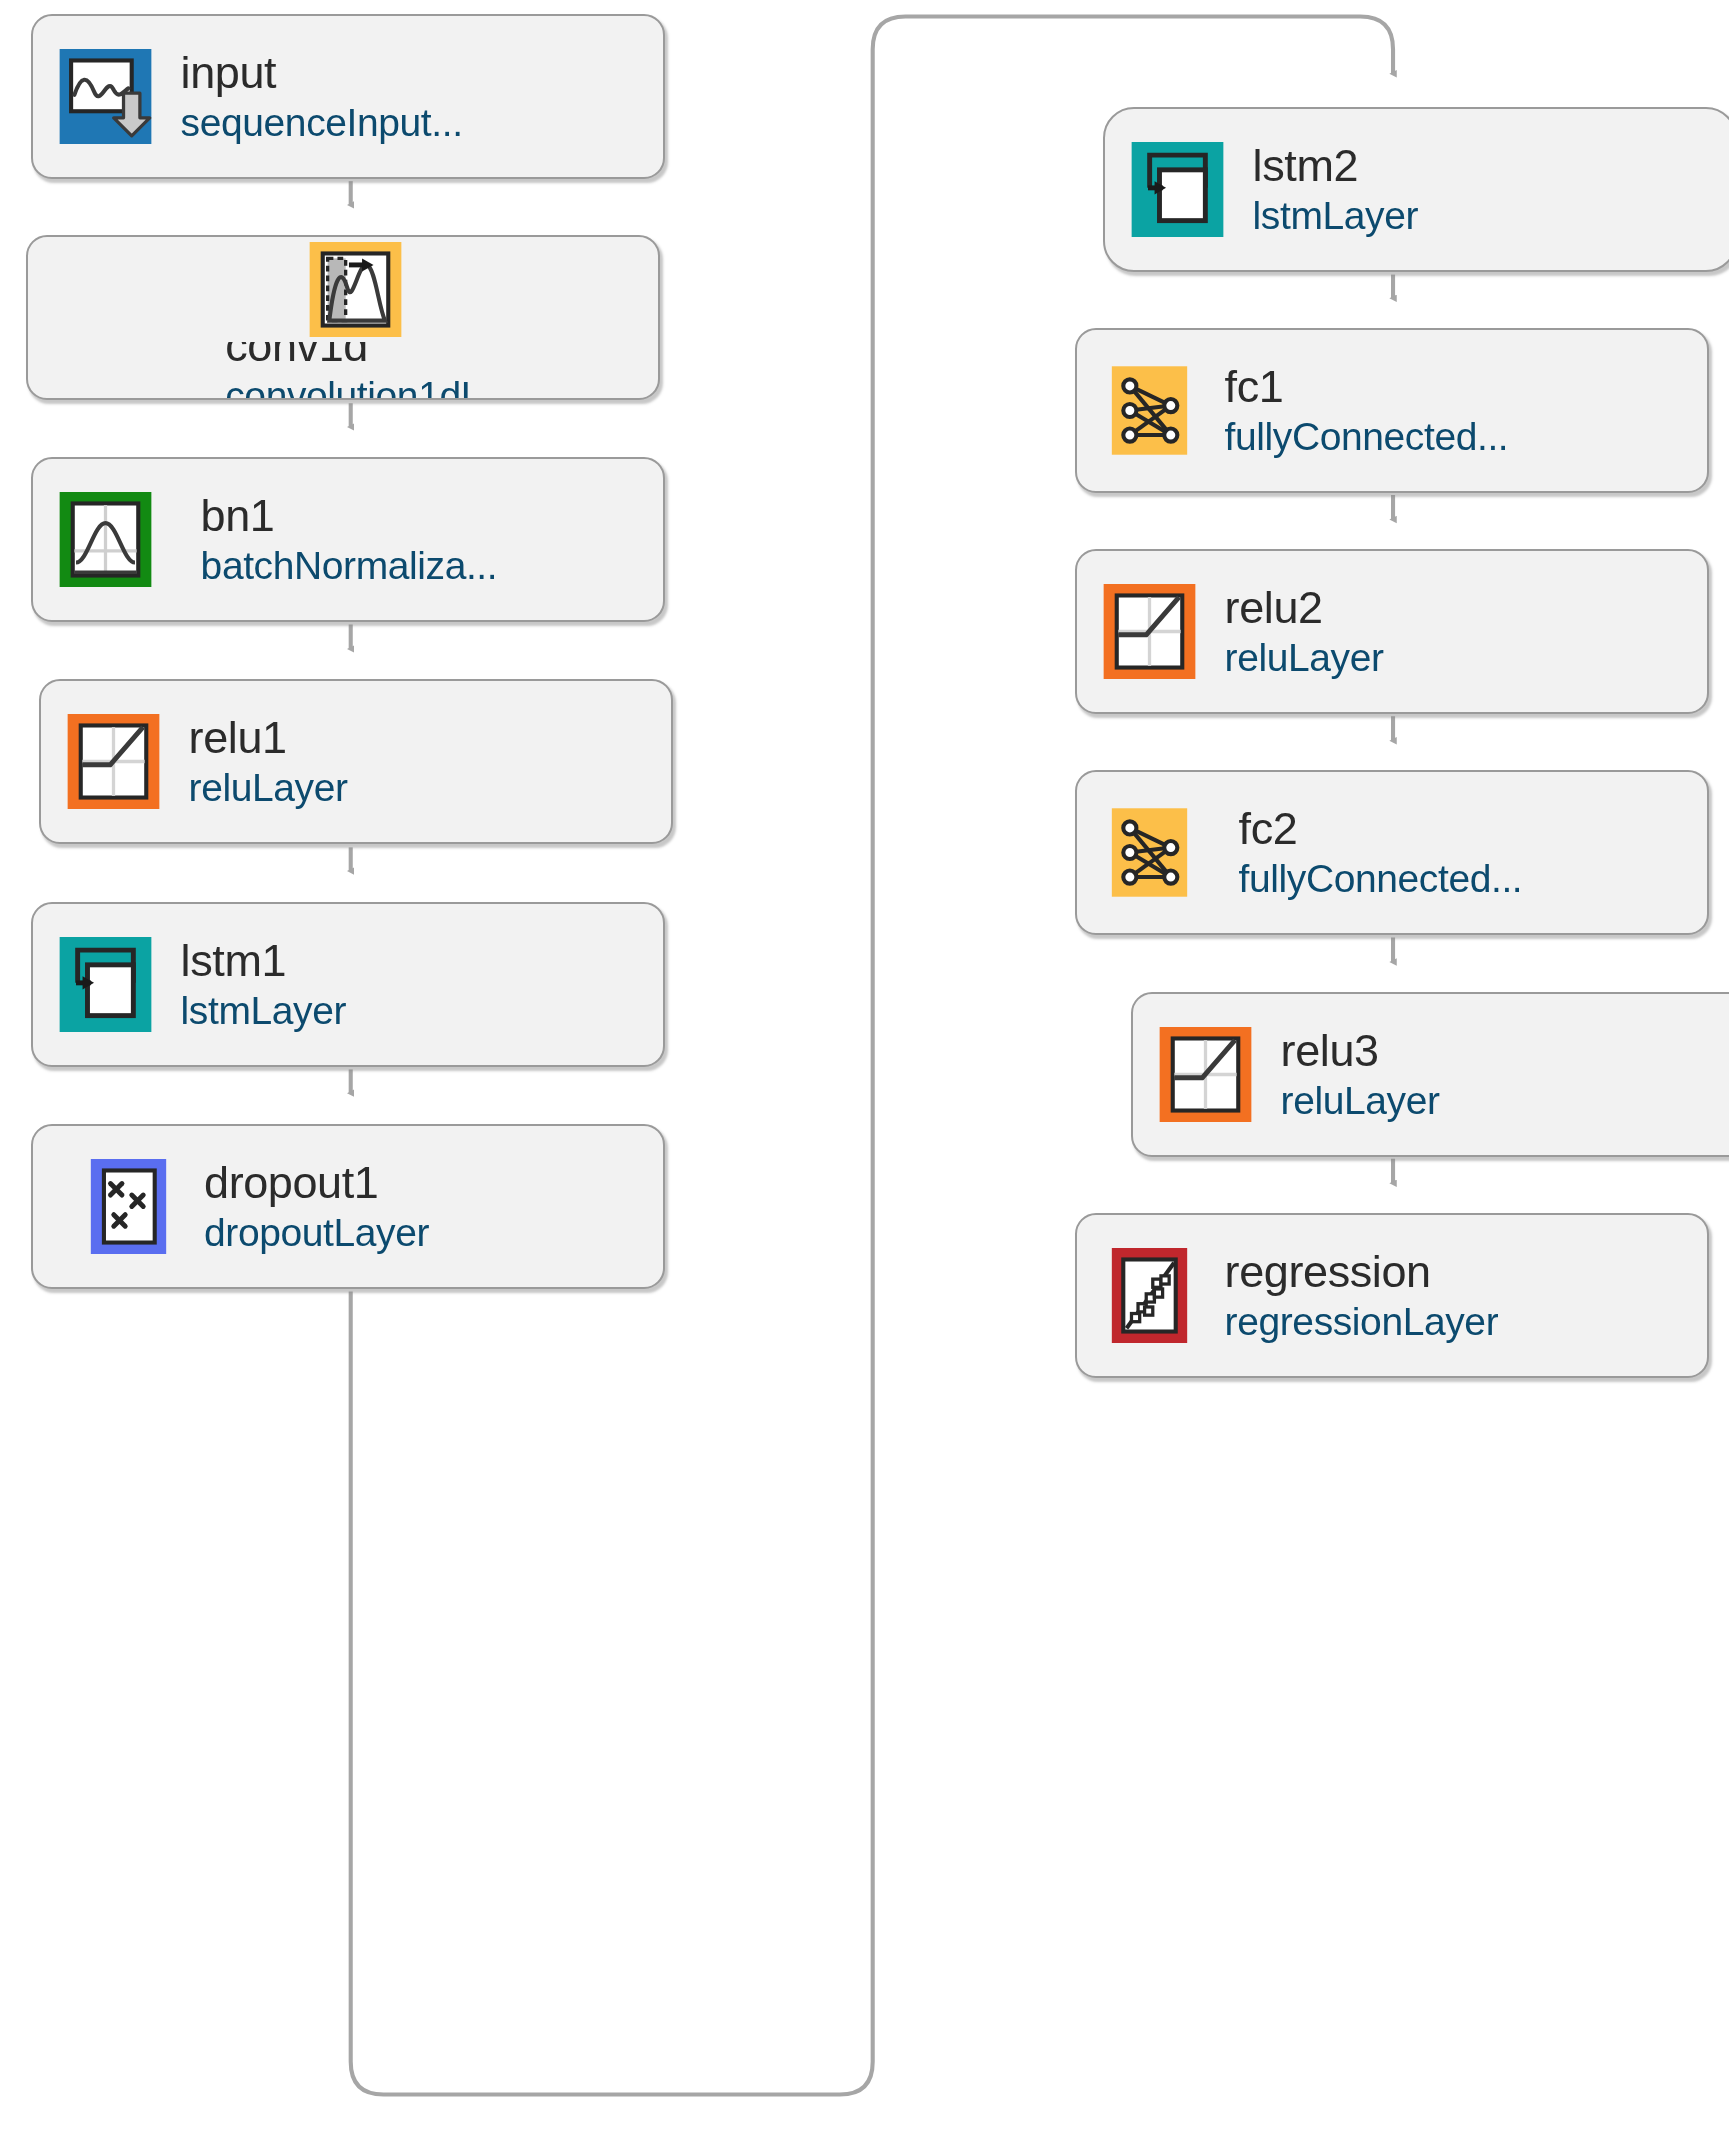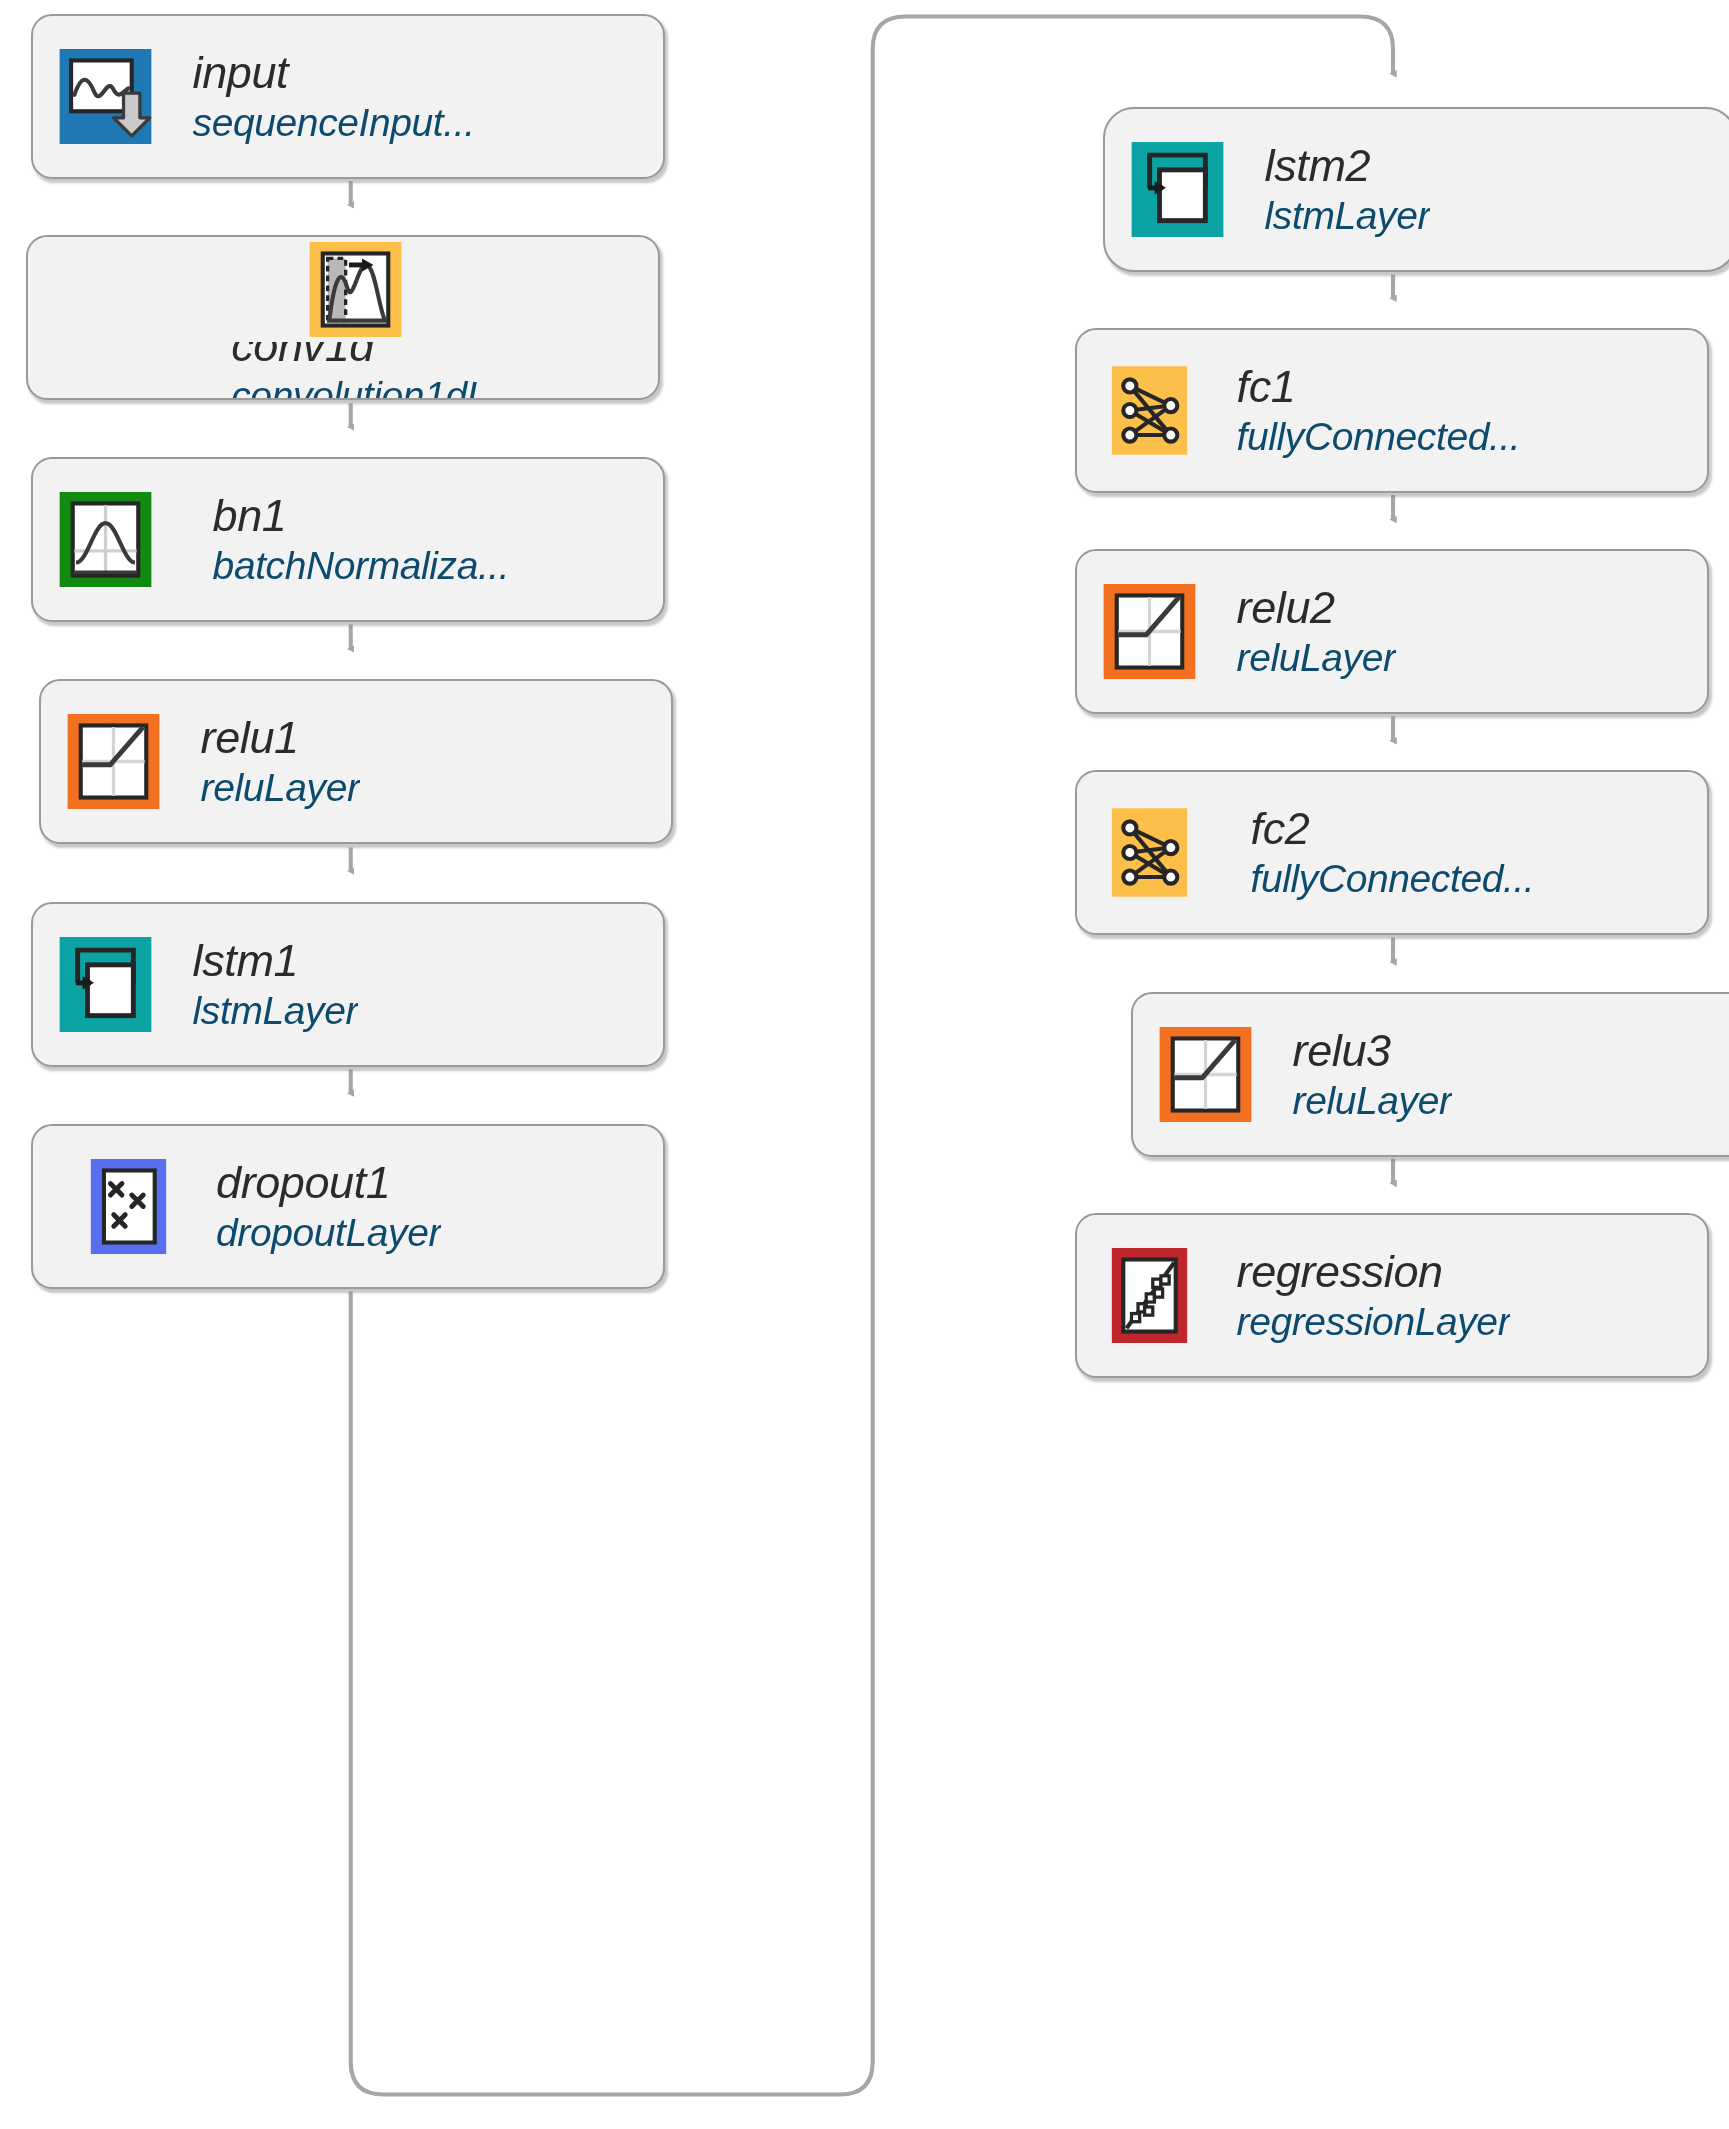--- a/index.html
+++ b/index.html
@@ -40,27 +40,26 @@
     flex:0 0 auto;
     width:95px;
     height:105px;
     display:flex;
     align-items:center;
     justify-content:center;
     box-sizing:border-box;
   }
   .node-icon svg{display:block;}
   .node-text{
-    margin-left:40px;
+    margin-left:28px;
     display:flex;
     flex-direction:column;
     justify-content:center;
     overflow:hidden;
     white-space:nowrap;
-    font-style:italic;
   }
   .node-name{
     font-size:45px;
     line-height:1.08;
     color:#2b2b2b;
     letter-spacing:-0.4px;
   }
   .node-type{
     font-size:39px;
     line-height:1.12;

